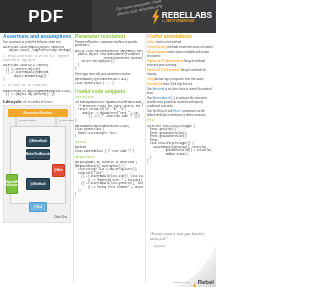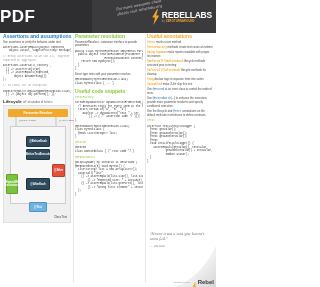--- a/index.html
+++ b/index.html
@@ -12,21 +12,21 @@
   #page { position: relative; width: 216px; height: 287px; background: #fff; }
 
   
   #header {
     position: absolute; left: 0; top: 0; width: 216px; height: 33px;
     background: #3b3b3d;
   }
   #pdf-badge {
     position: absolute; left: 0; top: 0; width: 92px; height: 33px;
     background: #2e2e30;
-    display: flex; align-items: center; justify-content: flex-start;
+    display: flex; align-items: center; justify-content: center;
   }
   #pdf-badge .pdf-text {
     color: #ffffff; font-weight: bold; font-size: 17px; letter-spacing: 0.5px;
   }
   #handwrite {
     position: absolute; left: 112px; top: 3px; width: 58px; height: 27px;
     color: #cfcfcf; font-family: "DejaVu Serif", serif;
     font-size: 3.6px; line-height: 5px; font-style: italic;
     transform: rotate(-11deg); text-align: center;
   }

